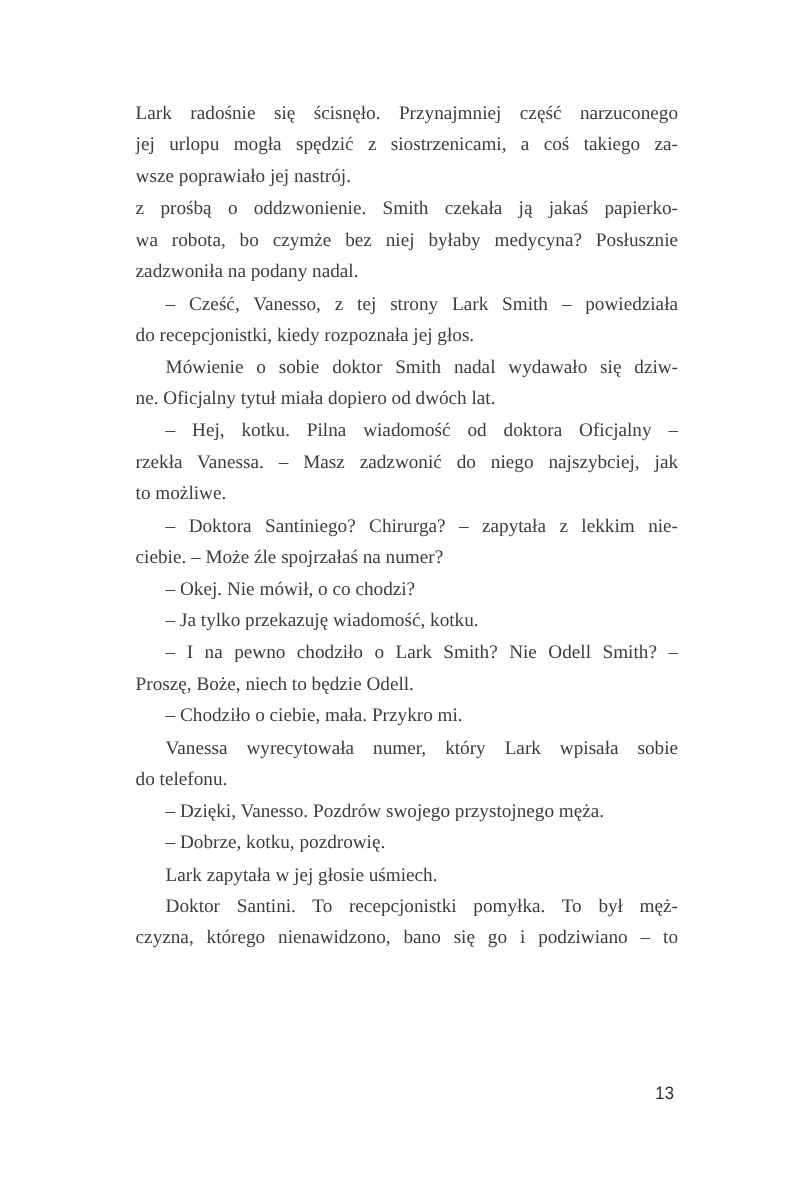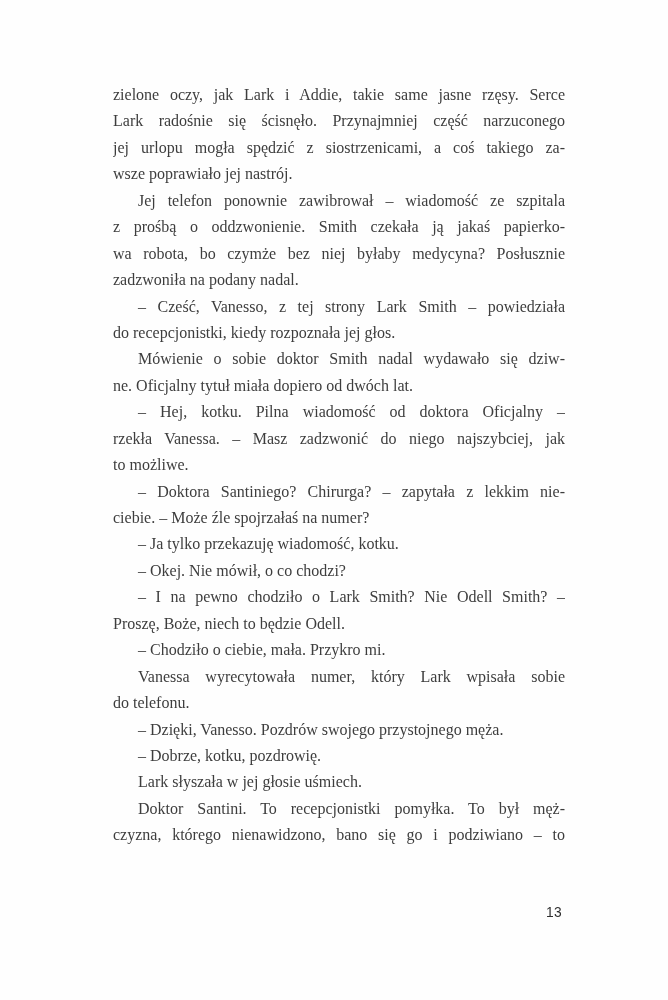--- a/index.html
+++ b/index.html
@@ -56,27 +56,25 @@
     transform: scaleX(0.92);
     transform-origin: right center;
   }
 </style>
 </head>
 <body>
 
 <div class="page">
   <div class="text-block" id="text-block">
       <div class="paragraph">
-        <div class="line">zielone oczy, jak Lark i Addie, takie same jasne rzęsy. Serce</div>
         <div class="line">Lark radośnie się ścisnęło. Przynajmniej część narzuconego</div>
         <div class="line">jej urlopu mogła spędzić z siostrzenicami, a coś takiego za-</div>
         <div class="line lastline">wsze poprawiało jej nastrój.</div>
       </div>
       <div class="paragraph">
-        <div class="line indent">Jej telefon ponownie zawibrował – wiadomość ze szpitala</div>
         <div class="line">z prośbą o oddzwonienie. Smith czekała ją jakaś papierko-</div>
         <div class="line">wa robota, bo czymże bez niej byłaby medycyna? Posłusznie</div>
         <div class="line lastline">zadzwoniła na podany nadal.</div>
       </div>
       <div class="paragraph">
         <div class="line indent">– Cześć, Vanesso, z tej strony Lark Smith – powiedziała</div>
         <div class="line lastline">do recepcjonistki, kiedy rozpoznała jej głos.</div>
       </div>
       <div class="paragraph">
         <div class="line indent">Mówienie o sobie doktor Smith nadal wydawało się dziw-</div>
@@ -85,44 +83,44 @@
       <div class="paragraph">
         <div class="line indent">– Hej, kotku. Pilna wiadomość od doktora Oficjalny –</div>
         <div class="line">rzekła Vanessa. – Masz zadzwonić do niego najszybciej, jak</div>
         <div class="line lastline">to możliwe.</div>
       </div>
       <div class="paragraph">
         <div class="line indent">– Doktora Santiniego? Chirurga? – zapytała z lekkim nie-</div>
         <div class="line lastline">ciebie. – Może źle spojrzałaś na numer?</div>
       </div>
       <div class="paragraph">
-        <div class="line indent lastline">– Ja tylko przekazuję wiadomość, kotku.</div>
+        <div class="line indent lastline">– Okej. Nie mówił, o co chodzi?</div>
       </div>
       <div class="paragraph">
-        <div class="line indent lastline">– Okej. Nie mówił, o co chodzi?</div>
+        <div class="line indent lastline">– Ja tylko przekazuję wiadomość, kotku.</div>
       </div>
       <div class="paragraph">
         <div class="line indent">– I na pewno chodziło o Lark Smith? Nie Odell Smith? –</div>
         <div class="line lastline">Proszę, Boże, niech to będzie Odell.</div>
       </div>
       <div class="paragraph">
         <div class="line indent lastline">– Chodziło o ciebie, mała. Przykro mi.</div>
       </div>
       <div class="paragraph">
         <div class="line indent">Vanessa wyrecytowała numer, który Lark wpisała sobie</div>
         <div class="line lastline">do telefonu.</div>
       </div>
       <div class="paragraph">
         <div class="line indent lastline">– Dzięki, Vanesso. Pozdrów swojego przystojnego męża.</div>
       </div>
       <div class="paragraph">
         <div class="line indent lastline">– Dobrze, kotku, pozdrowię.</div>
       </div>
       <div class="paragraph">
-        <div class="line indent lastline">Lark słyszała w jej głosie uśmiech.</div>
+        <div class="line indent lastline">Lark zapytała w jej głosie uśmiech.</div>
       </div>
       <div class="paragraph">
         <div class="line indent">Doktor Santini. To recepcjonistki pomyłka. To był męż-</div>
         <div class="line">czyzna, którego nienawidzono, bano się go i podziwiano – to</div>
       </div>
     </div>
   <div class="page-number">13</div>
 </div>
 
 </body></html>

